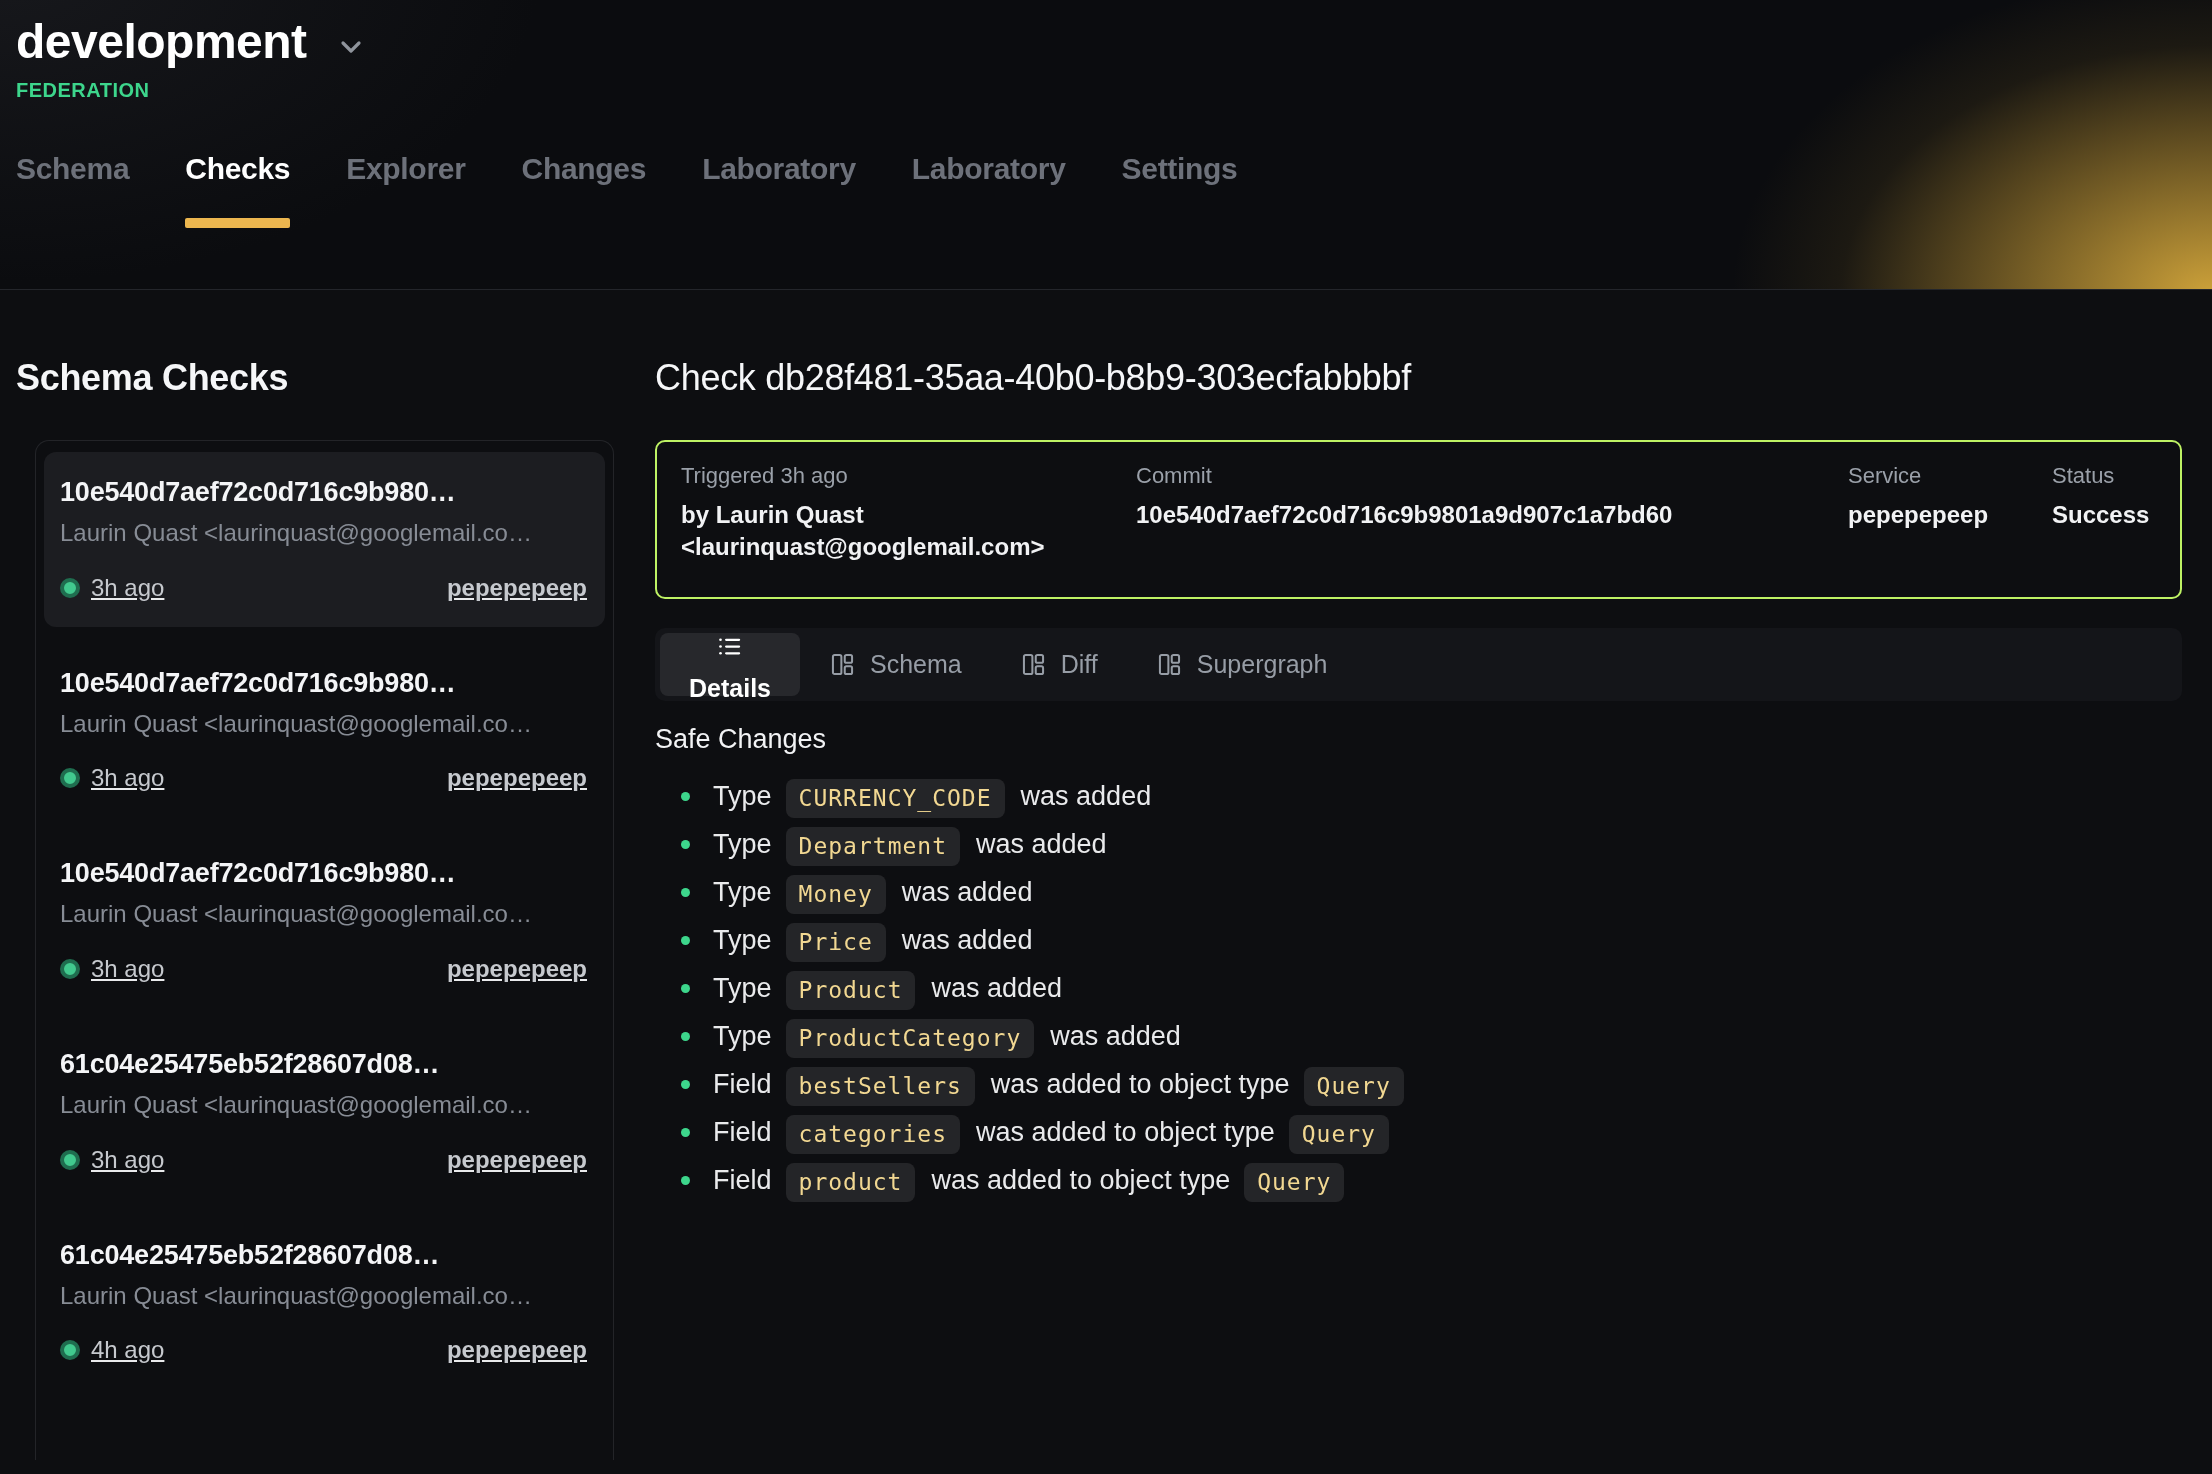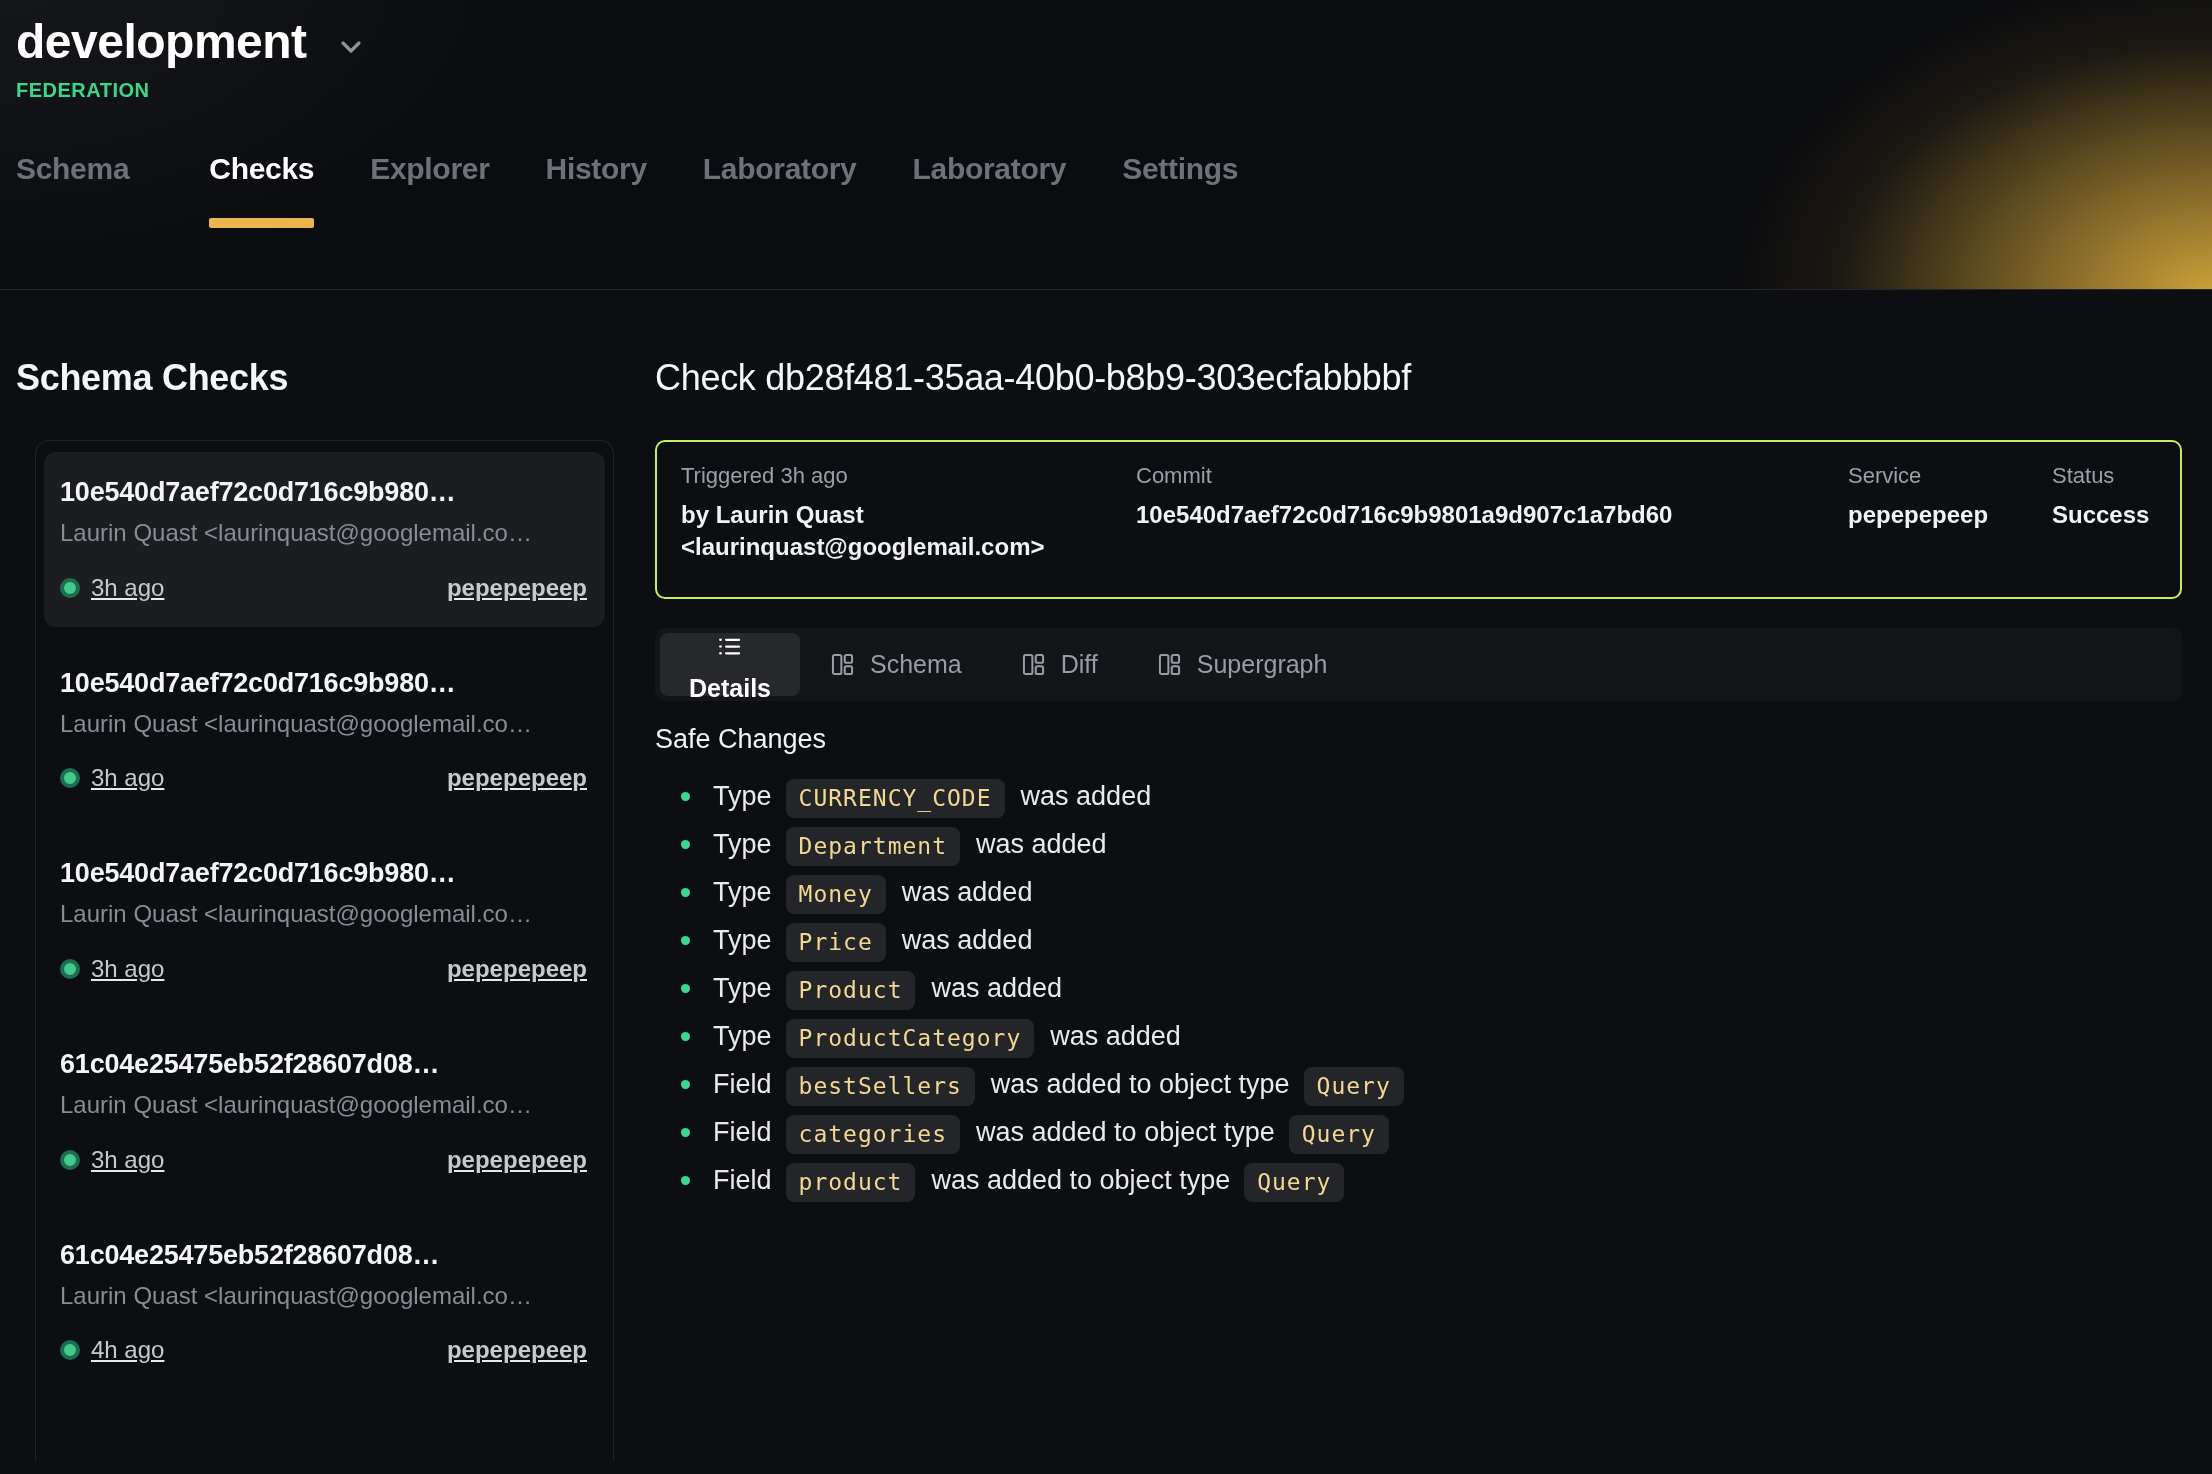--- a/index.html
+++ b/index.html
@@ -23,21 +23,21 @@
   }
   .project-row { display:flex; align-items:center; }
   .project-name { font-size:48px; font-weight:700; color:#ffffff; letter-spacing:-0.5px; line-height:1.15; }
   .chevron { width:32px; height:32px; color:#8f949c; margin-left:28px; margin-top:10px; cursor:pointer; }
   .project-type { margin-top:10px; font-size:20px; font-weight:700; letter-spacing:0.5px; color:var(--federation-green,#3dd68c); }
   .main-tabs { display:flex; gap:56px; margin-top:50px; }
   .main-tab {
     position:relative; font-size:30px; font-weight:600; letter-spacing:-0.3px;
     color:#6d717a; padding-bottom:42px; cursor:pointer;
   }
-  .main-tab.active { color:#ffffff;margin-left:24px; }
+  .main-tab.active { color:#ffffff; }
   .main-tab.active::after {
     content:""; position:absolute; left:0; right:0; bottom:0; height:10px;
     background:var(--accent-amber,#ecb64f); border-radius:2px;
   }
 
   
   .content { display:flex; height:1184px; }
   .sidebar { width:614px; flex:none; padding-top:67px; }
   .sidebar-title { margin-left:16px; font-size:36px; font-weight:700; color:#f5f6f8; letter-spacing:-0.3px; }
   .checks-panel {
@@ -97,21 +97,21 @@
       <h1 class="project-name">development</h1>
       <svg class="chevron" viewBox="0 0 24 24" fill="none" stroke="currentColor" stroke-width="2.4" stroke-linecap="round" stroke-linejoin="round">
           <path d="M6 9l6 6 6-6"></path>
         </svg>
     </div>
     <div class="project-type">FEDERATION</div>
     <nav class="main-tabs">
       <div class="main-tab">Schema</div>
       <div class="main-tab active">Checks</div>
       <div class="main-tab">Explorer</div>
-      <div class="main-tab">History</div>
+      <div class="main-tab">Changes</div>
       <div class="main-tab">Laboratory</div>
       <div class="main-tab">Laboratory</div>
       <div class="main-tab">Settings</div>
     </nav>
   </header>
 
   <div class="content">
 
     <aside class="sidebar">
       <h2 class="sidebar-title">Schema Checks</h2>

